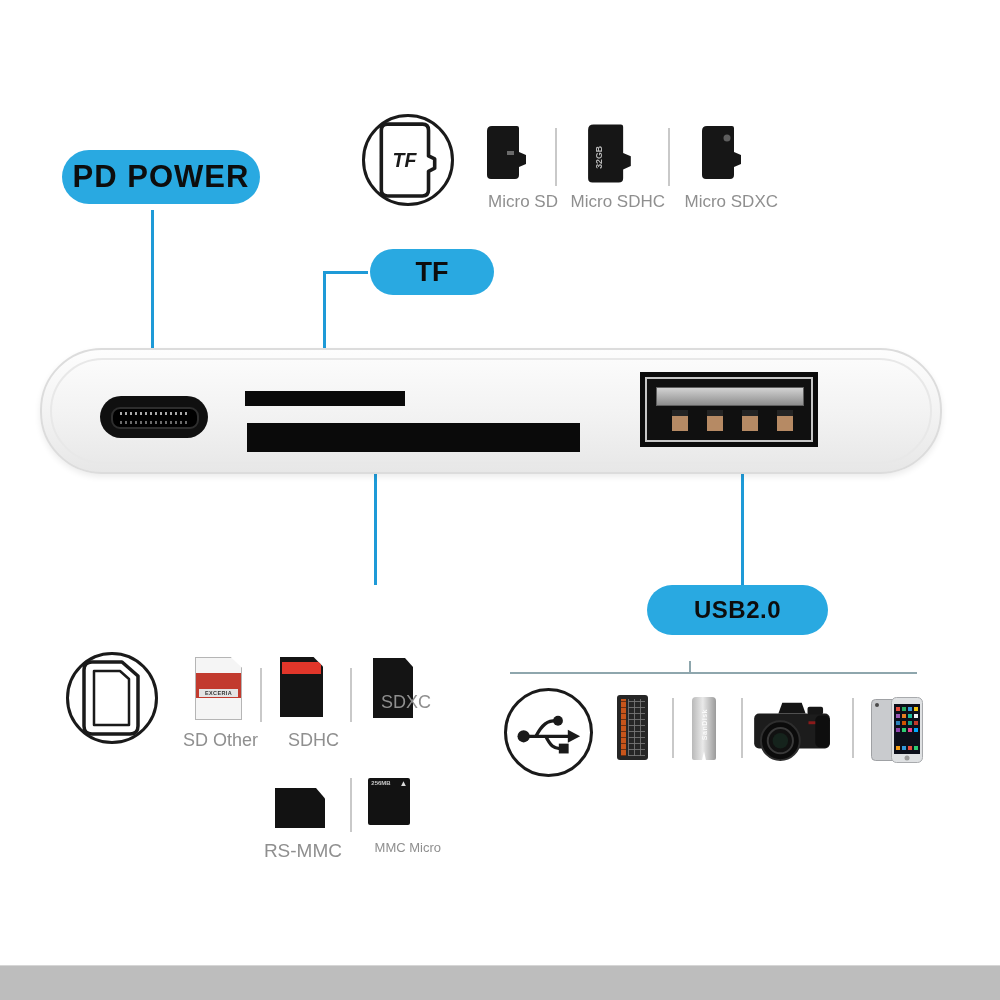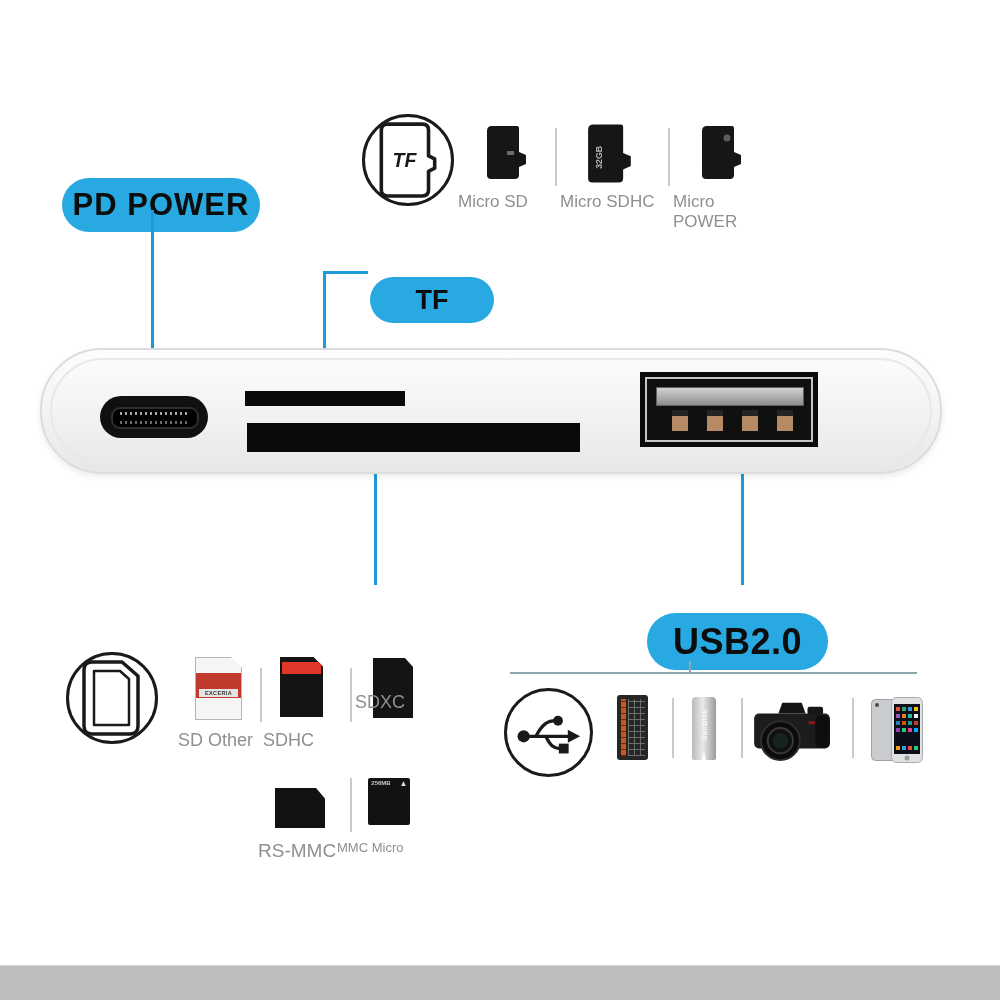--- a/index.html
+++ b/index.html
@@ -2,25 +2,25 @@
 <html><head>
 <meta charset="utf-8">
 <style>
   html,body{margin:0;padding:0;background:#fff;}
   .stage{position:relative;width:1000px;height:1000px;background:#ffffff;overflow:hidden;
          font-family:"Liberation Sans","DejaVu Sans",sans-serif;
          --blue:#29a9e1;--lineblue:#1e9ad7;--gray:#8f8f8f;}
   .abs{position:absolute;}
   
   .pill{position:absolute;background:var(--blue);border-radius:999px;display:flex;align-items:center;
-        justify-content:center;font-weight:bold;color:#0d0d0d;margin-top:28px;}
+        justify-content:center;font-weight:bold;color:#0d0d0d;}
   #pill-pd{left:62px;top:150px;width:198px;height:54px;font-size:31px;letter-spacing:1px;}
   #pill-tf{left:370px;top:249px;width:124px;height:46px;font-size:27px;}
   #pill-sd{left:290px;top:585px;width:181px;height:53px;font-size:29px;}
-  #pill-usb{left:647px;top:585px;width:181px;height:57px;font-size:36px;letter-spacing:.5px;}
+  #pill-usb{left:647px;top:585px;width:181px;height:50px;font-size:24px;letter-spacing:.5px;}
   
   .vline{position:absolute;width:3px;background:var(--lineblue);}
   .hline{position:absolute;height:3px;background:var(--lineblue);}
   #line-pd{left:151px;top:210px;height:176px;}
   #tf-h{left:323px;top:271px;width:45px;}
   #tf-v{left:323px;top:271px;height:120px;}
   #line-sd{left:374px;top:452px;height:133px;}
   #line-usb{left:741px;top:455px;height:130px;}
   .dot{position:absolute;width:20px;height:20px;border-radius:50%;
        background:radial-gradient(circle at 40% 35%,#2aa7e3,#0f86c6);
@@ -49,21 +49,21 @@
                background:linear-gradient(180deg,#d2d2d2,#8d8d8d);border:1px solid #5f5f5f;}
   .usba-pin{position:absolute;top:31px;width:16px;height:21px;
             background:linear-gradient(180deg,#242424 0 30%,#b68a64 30%);}
   
   .big-circle{position:absolute;border-radius:50%;border:3.5px solid #1a1a1a;background:#fff;
               display:flex;align-items:center;justify-content:center;box-sizing:border-box;}
   #circ-tf{left:362px;top:114px;width:92px;height:92px;}
   #circ-sd{left:66px;top:652px;width:92px;height:92px;}
   #circ-usb{left:504px;top:688px;width:89px;height:89px;}
   
-  .glabel{position:absolute;color:var(--gray);font-size:17px;text-align:left;}
+  .glabel{position:absolute;color:var(--gray);font-size:17px;text-align:right;}
   .vdiv{position:absolute;width:2px;background:#c9c9c9;}
   #d-top1{left:555px;top:128px;height:58px;}
   #d-top2{left:668px;top:128px;height:58px;}
   #lbl-msd{left:458px;top:192px;width:100px;}
   #lbl-msdhc{left:560px;top:192px;width:105px;}
   #lbl-msdxc{left:673px;top:192px;width:105px;}
   
   #mc1{left:486px;top:126px;width:42px;height:53px;}
   #mc2{left:587px;top:124px;width:46px;height:59px;}
   #mc3{left:701px;top:126px;width:42px;height:53px;}
@@ -178,21 +178,21 @@
   </div>
   <div class="vdiv" id="d-top2"></div>
   <div class="abs" id="mc3">
     <svg width="42" height="53" viewBox="0 0 42 53">
       <path d="M6 0 H31 Q33 0 33 2 V26 L40 29 V38 L33 41 V49 Q33 53 29 53 H5 Q1 53 1 49 V5 Q1 0 6 0 Z" fill="#161616"></path>
       <circle cx="26" cy="12" r="3.5" fill="#5e5e5e"></circle>
     </svg>
   </div>
   <div class="glabel" id="lbl-msd">Micro SD</div>
   <div class="glabel" id="lbl-msdhc">Micro SDHC</div>
-  <div class="glabel" id="lbl-msdxc">Micro POWER</div>
+  <div class="glabel" id="lbl-msdxc">Micro SDXC</div>
 
   <div class="big-circle" id="circ-sd">
     <svg width="64" height="80" viewBox="0 0 64 80">
       <path d="M12 4 H42 L58 18 V68 Q58 76 50 76 H12 Q4 76 4 68 V12 Q4 4 12 4 Z" fill="none" stroke="#1a1a1a" stroke-width="3.5" stroke-linejoin="round"></path>
       <path d="M14 13 H40 L49 21 V67 H14 Z" fill="none" stroke="#1a1a1a" stroke-width="2.5" stroke-linejoin="round"></path>
     </svg>
   </div>
 
   <div class="abs" id="card-sdcard">
     <div class="band"></div>

